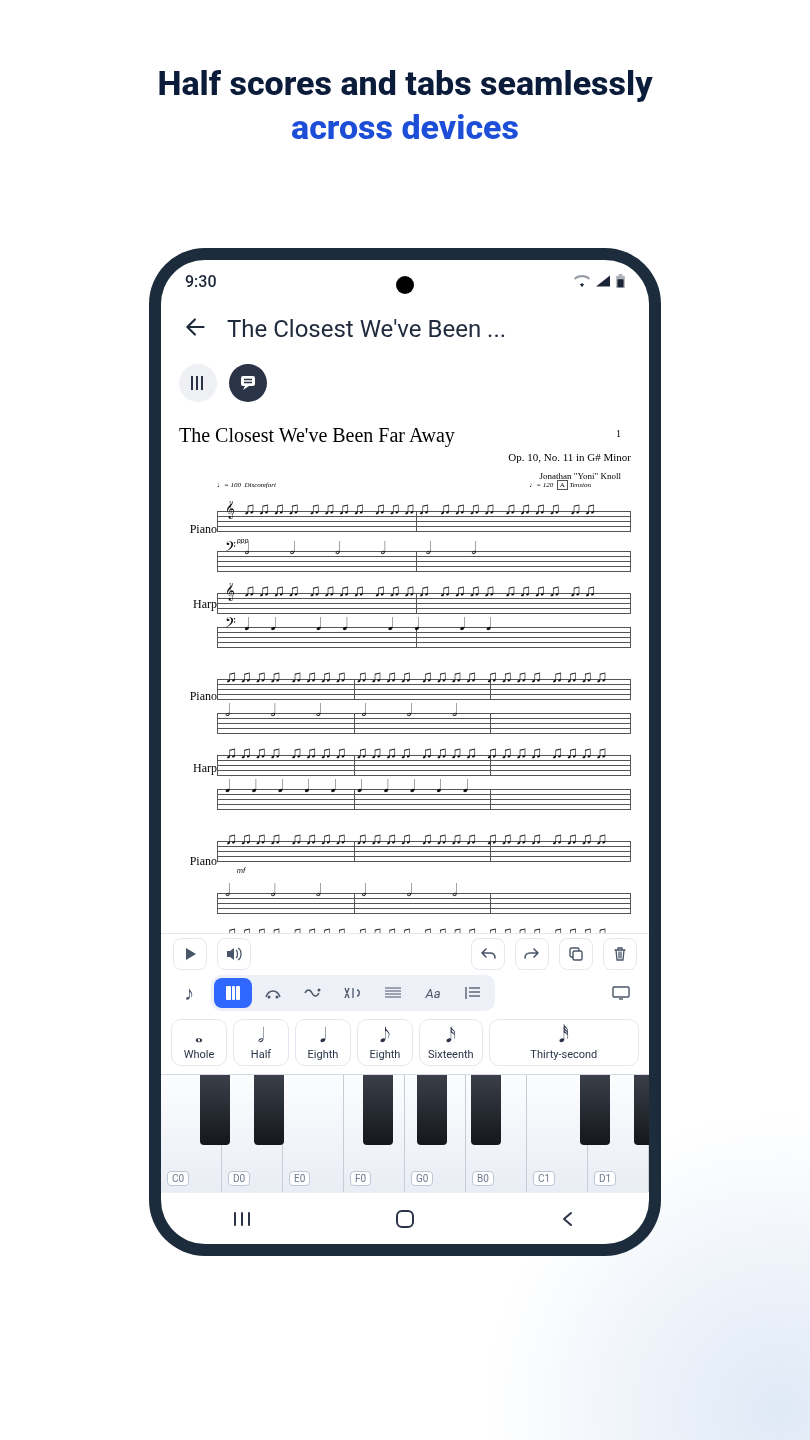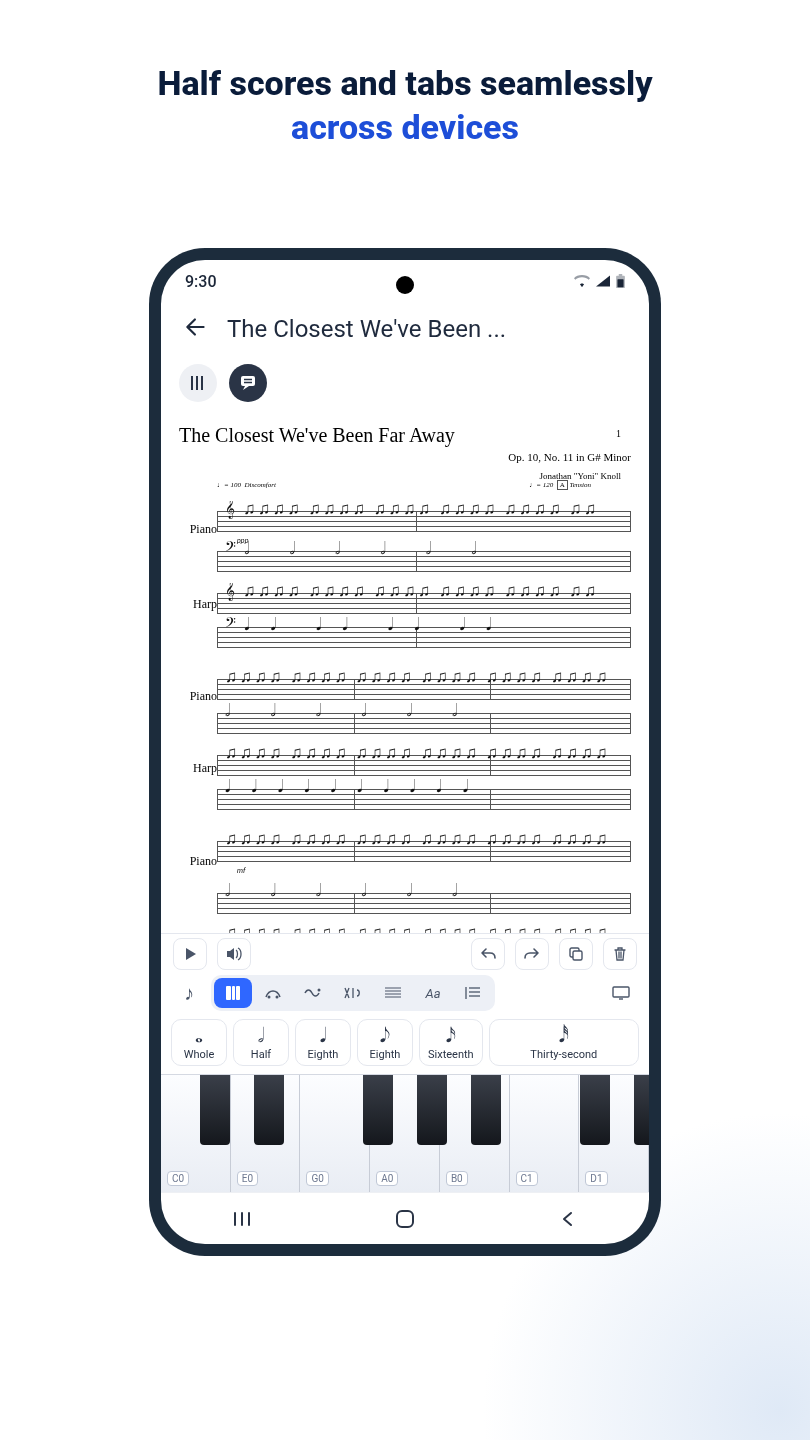--- a/index.html
+++ b/index.html
@@ -630,27 +630,30 @@
           <span>Thirty-second</span>
         </div>
     </div>
 
     <div class="piano">
       <div class="white-keys">
         <div class="white-key">
             <span class="lab">C0</span>
           </div>
         <div class="white-key">
+            <span class="lab">D0</span>
+          </div>
+        <div class="white-key">
             <span class="lab">E0</span>
           </div>
         <div class="white-key">
+            <span class="lab">F0</span>
+          </div>
+        <div class="white-key">
             <span class="lab">G0</span>
-          </div>
-        <div class="white-key">
-            <span class="lab">A0</span>
           </div>
         <div class="white-key">
             <span class="lab">B0</span>
           </div>
         <div class="white-key">
             <span class="lab">C1</span>
           </div>
         <div class="white-key">
             <span class="lab">D1</span>
           </div>

